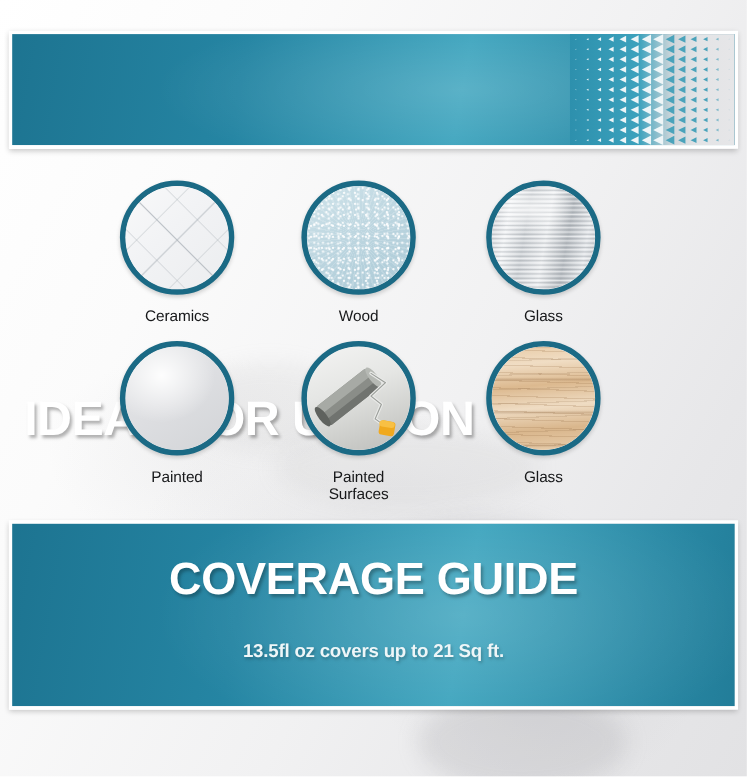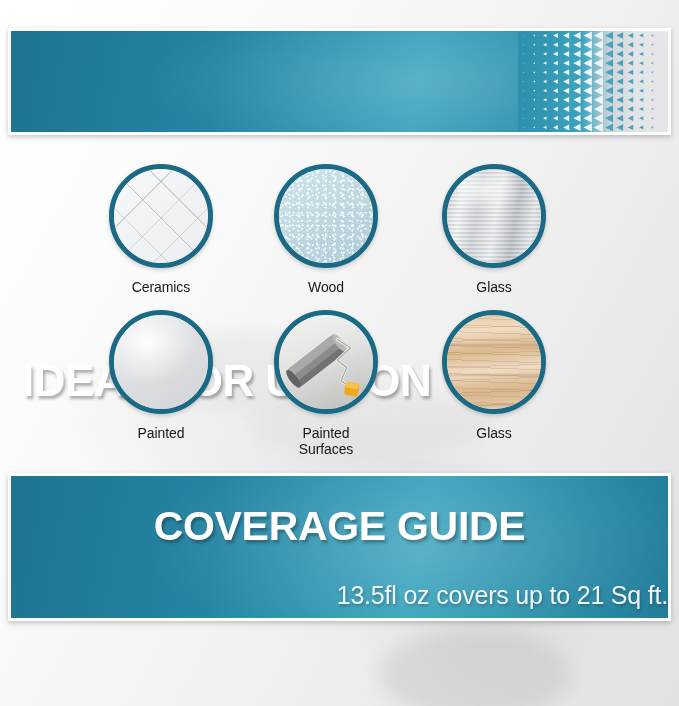--- a/index.html
+++ b/index.html
@@ -77,44 +77,44 @@
     right: 0;
     top: 0;
     width: 150px;
     height: 100%;
   }
 
   #coverage-banner {
     left: 8px;
     top: 473px;
     width: 663px;
-    height: 148px;
+    height: 172px;
   }
   #coverage-title {
     position: absolute;
     left: 0;
     right: 0;
     top: 30px;
     text-align: center;
     color: #ffffff;
     font-size: 41px;
     font-weight: bold;
     letter-spacing: -0.3px;
     line-height: 1;
     text-shadow: 2px 3px 3px rgba(0,0,0,0.28);
   }
   #coverage-sub {
     position: absolute;
     left: 0;
     right: 0;
     top: 107px;
-    text-align: right;
+    text-align: center;
     color: #eef6f8;
-    font-size: 25px;
-    font-weight: normal;
+    font-size: 17px;
+    font-weight: bold;
     letter-spacing: -0.2px;
     line-height: 1;
     text-shadow: 1px 2px 3px rgba(0,0,0,0.26);
   }
 
   
   .surface {
     position: absolute;
     width: 160px;
     text-align: center;

